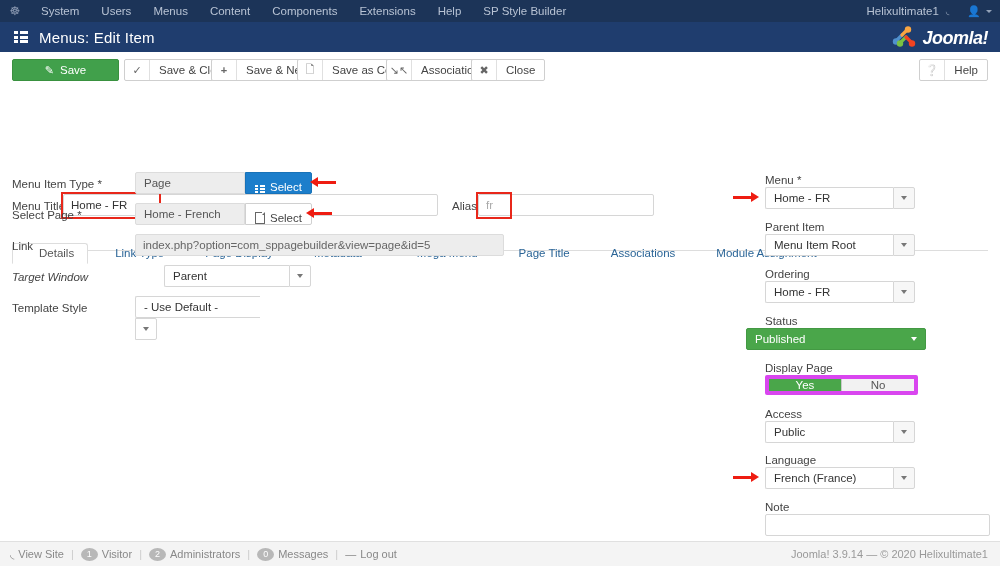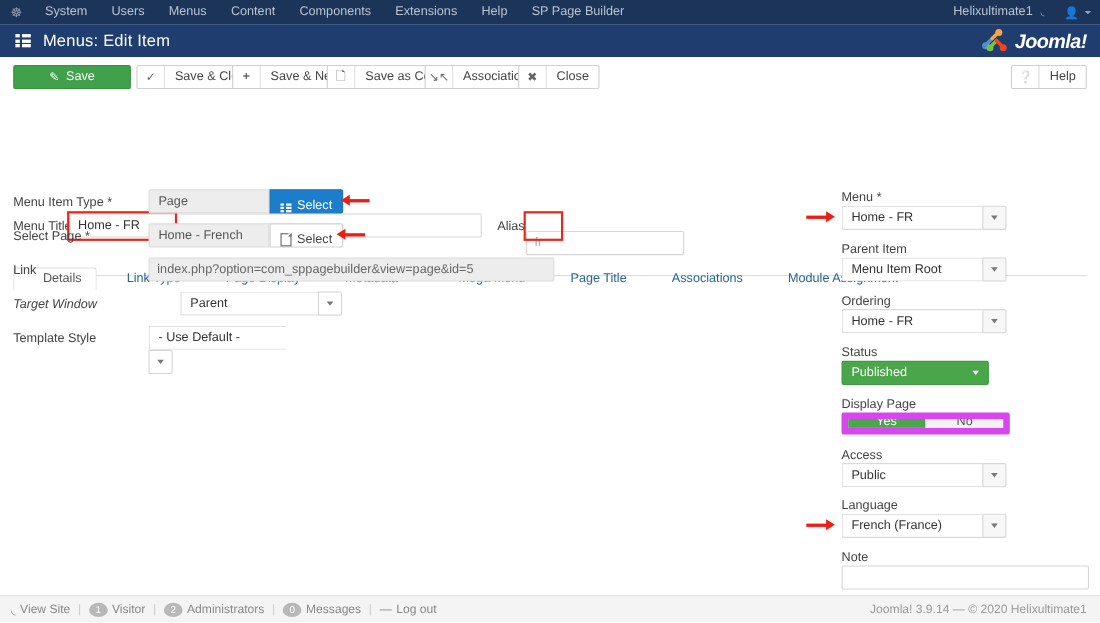--- a/index.html
+++ b/index.html
@@ -82,21 +82,21 @@
     box-sizing:border-box;border:1px solid #d6d6d6;background:#fff;border-radius:2px;
     height:22px;font-size:11.5px;color:#333;padding:0 7px;line-height:20px;
     font-family:"Liberation Sans",sans-serif;
   }
   .inp.ro{background:#ededed;color:#666;border-color:#dcdcdc;}
   .ph{color:#aaa;}
   
   .menu-title-lbl{position:absolute;left:12px;top:110px;}
   .menu-title-inp{position:absolute;left:63px;top:104px;width:375px;}
   .alias-lbl{position:absolute;left:452px;top:110px;}
-  .alias-inp{position:absolute;left:478px;top:120px;width:144px;}
+  .alias-inp{position:absolute;left:478px;top:104px;width:176px;}
   .redbox{position:absolute;border:2px solid #e8271a;box-sizing:border-box;}
   
   .tabs{position:absolute;left:12px;top:138px;width:976px;height:22px;border-bottom:1px solid #ddd;display:flex;align-items:flex-end;}
   .tab{
     font-size:11.5px;color:#2a6496;padding:3px 13px 4px 26px;box-sizing:border-box;
     border:1px solid transparent;border-radius:3px 3px 0 0;position:relative;top:14px;white-space:nowrap;
   }
   .tab.active{color:#555;background:#fff;border-color:#ddd;border-bottom-color:#fff;}
   .tab .hamb{display:inline-block;margin-right:5px;position:relative;top:-1px;font-size:10px;}
   
@@ -137,26 +137,26 @@
   .rsel{position:absolute;left:765px;display:flex;}
   .rsel .txt{
     box-sizing:border-box;width:128px;height:22px;border:1px solid #d6d6d6;border-right:none;background:#fff;
     font-size:11.5px;color:#333;padding:0 8px;line-height:20px;border-radius:2px 0 0 2px;
     white-space:nowrap;overflow:hidden;
   }
   .rsel .arw{
     box-sizing:border-box;width:22px;height:22px;border:1px solid #d6d6d6;background:#f7f7f7;
     border-radius:0 2px 2px 0;display:flex;align-items:center;justify-content:center;
   }
-  .status-sel{position:absolute;left:765px;width:134px;height:22px;box-sizing:border-box;
+  .status-sel{position:absolute;left:746px;width:180px;height:22px;box-sizing:border-box;
     background:#4aa64a;border:1px solid #439943;border-radius:2px;display:flex;align-items:center;
     padding:0 8px;color:#fff;font-size:11.5px;justify-content:space-between;}
   .status-sel .caret-w{width:0;height:0;border-left:3px solid transparent;border-right:3px solid transparent;border-top:4px solid #fff;}
   .toggle{position:absolute;left:765px;width:153px;height:20px;display:flex;box-sizing:border-box;
-    border:6px solid #d946ef;border-radius:2px;overflow:hidden;align-items:flex-end;}
+    border:4px solid #d946ef;border-radius:2px;overflow:hidden;align-items:flex-end;}
   .toggle div{flex:1;display:flex;align-items:center;justify-content:center;font-size:11.5px;}
   .toggle .on{background:#4aa64a;color:#fff;}
   .toggle .off{background:#f2f2f2;color:#555;border-left:1px solid #c9c9c9;}
   .note-inp{position:absolute;left:765px;width:225px;}
   
   .arrow{position:absolute;height:10px;}
   .arrow .shaft{position:absolute;top:3.5px;height:3px;background:#ee1c11;}
   .arrow .head{position:absolute;top:0;width:0;height:0;border-top:5px solid transparent;border-bottom:5px solid transparent;}
   .arrow.left .head{left:0;border-right:8px solid #ee1c11;}
   .arrow.left .shaft{left:7px;right:0;}
@@ -182,21 +182,21 @@
 <div class="adminbar">
   <div class="joomla-mark">☸</div>
   <div class="adminbar-menu">
     <span class="item">System</span>
     <span class="item">Users</span>
     <span class="item">Menus</span>
     <span class="item">Content</span>
     <span class="item">Components</span>
     <span class="item">Extensions</span>
     <span class="item">Help</span>
-    <span class="item">SP Page Builder</span>
+    <span class="item">SP Style Builder</span>
   </div>
   <div class="adminbar-right">
     <span class="site-name">Helixultimate1</span>
     <span class="ext-icon">◟</span>
     <span class="user-chunk">
       <span class="user-ico">👤</span>
       <span class="caret-sm"></span>
     </span>
   </div>
 </div>

